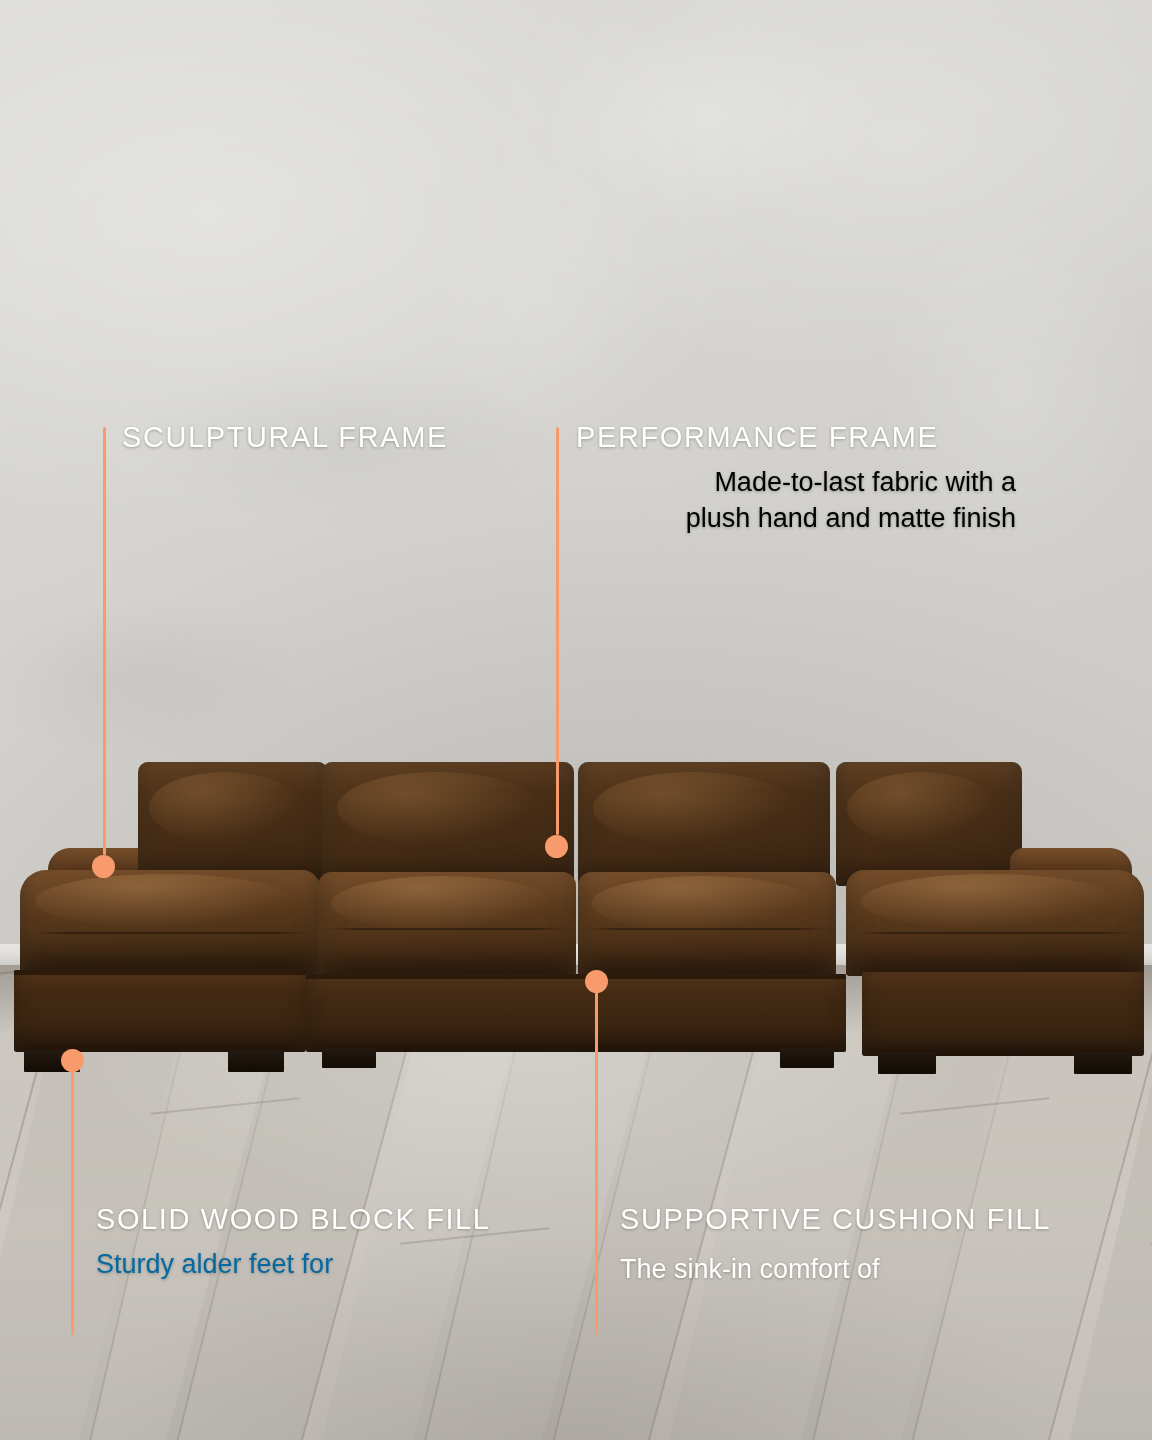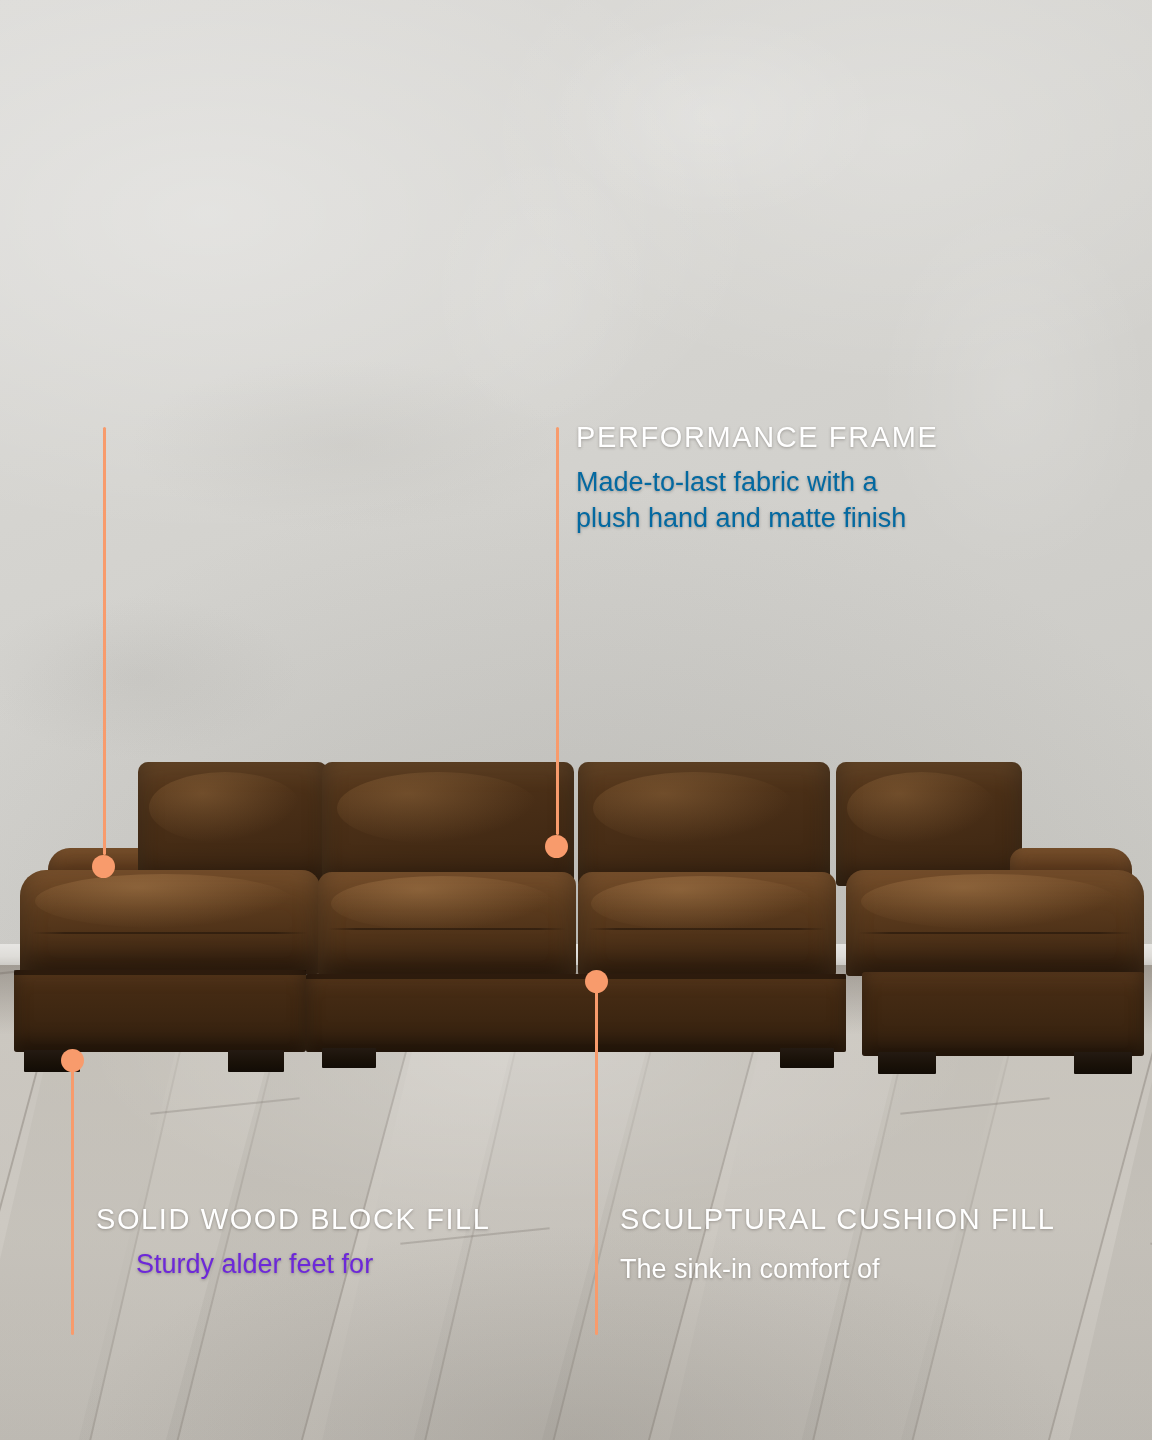--- a/index.html
+++ b/index.html
@@ -241,43 +241,44 @@
     <div class="foot" style="left:228px; top:310px; width:56px; height:22px;"></div>
     <div class="foot" style="left:322px; top:308px; width:54px; height:20px;"></div>
     <div class="foot" style="left:780px; top:308px; width:54px; height:20px;"></div>
     <div class="foot" style="left:878px; top:312px; width:58px; height:22px;"></div>
     <div class="foot" style="left:1074px;top:312px; width:58px; height:22px;"></div>
   </div>
 
   <div class="leader" style="left: 103px; top: 427px; height: 428px; background: rgb(248, 155, 108);"></div>
   <div class="dot" style="left: 92px; top: 855px; background: rgb(248, 155, 108);"></div>
   <div class="callout" style="left:122px; top:420px; width:430px;">
+    <div class="c-title" style="color: rgb(255, 255, 255);">SCULPTURAL FRAME</div>
   </div>
 
   <div class="leader" style="left: 556px; top: 427px; height: 408px; background: rgb(248, 155, 108);"></div>
   <div class="dot" style="left: 545px; top: 835px; background: rgb(248, 155, 108);"></div>
   <div class="callout" style="left:576px; top:420px; width:440px;">
     <div class="c-title" style="color: rgb(255, 255, 255);">PERFORMANCE FRAME</div>
-    <div class="c-body" style="color: #0369a1;">
+    <div class="c-body" style="color: #000000; text-align: right;">
       <div>Made-to-last fabric with a</div>
       <div>plush hand and matte finish</div>
     </div>
   </div>
 
   <div class="dot" style="left: 61px; top: 1049px; background: rgb(248, 155, 108);"></div>
   <div class="leader" style="left: 71px; top: 1060px; height: 275px; background: rgb(248, 155, 108);"></div>
   <div class="callout" style="left:96px; top:1202px; width:460px;">
     <div class="c-title" style="color: rgb(255, 255, 255);">SOLID WOOD BLOCK FILL</div>
-    <div class="c-body" style="color: #6d28d9; margin-left: 40px;">
+    <div class="c-body" style="color: #0369a1;">
       <div>Sturdy alder feet for</div>
     </div>
   </div>
 
   <div class="dot" style="left: 585px; top: 970px; background: rgb(248, 155, 108);"></div>
   <div class="leader" style="left: 595px; top: 981px; height: 354px; background: rgb(248, 155, 108);"></div>
   <div class="callout" style="left:620px; top:1202px; width:470px;">
-    <div class="c-title" style="color: rgb(255, 255, 255);">SCULPTURAL CUSHION FILL</div>
+    <div class="c-title" style="color: rgb(255, 255, 255);">SUPPORTIVE CUSHION FILL</div>
     <div class="c-body" style="color: rgb(255, 255, 255); margin-top: 15px;">
       <div>The sink-in comfort of</div>
     </div>
   </div>
 
 </div>
 
 </body></html>

